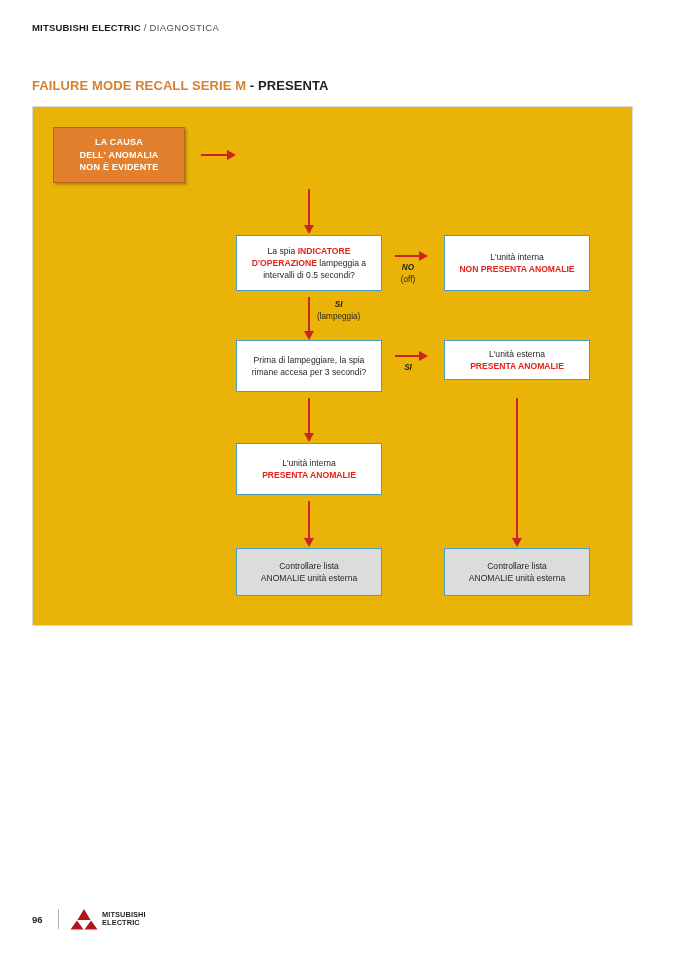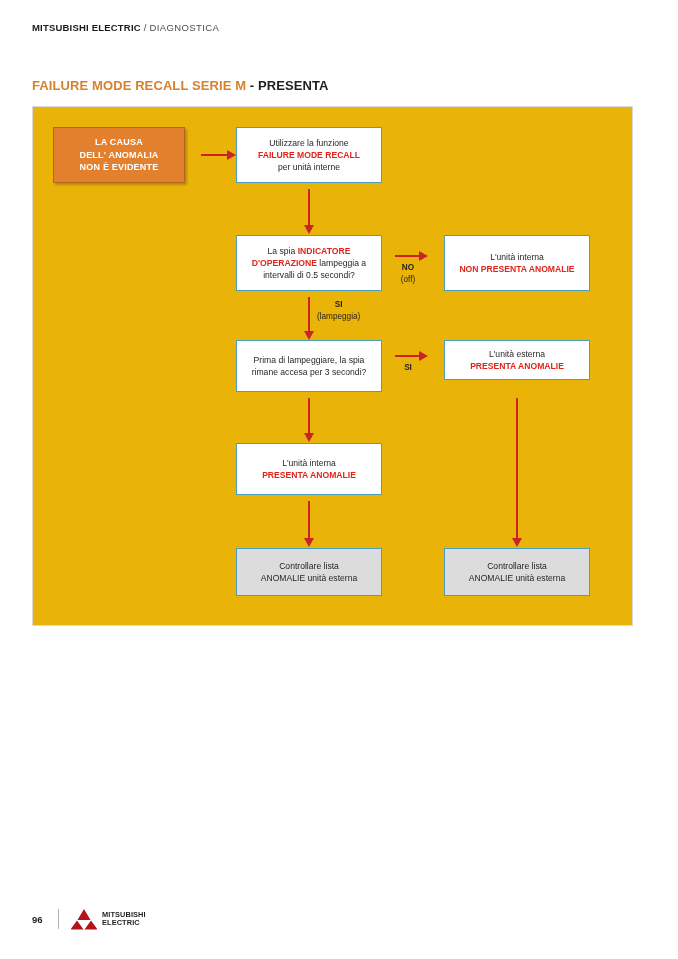--- a/index.html
+++ b/index.html
@@ -133,21 +133,21 @@
 
   
   .edge-label {
     position: absolute;
     font-size: 8.2px;
     color: #231f20;
     text-align: center;
     line-height: 1.45;
     white-space: nowrap;
   }
-  .edge-label .lbl-main { font-weight: bold; display: block; }
+  .edge-label .lbl-main { font-weight: bold; display: block; font-style: italic; }
   .edge-label .lbl-sub  { font-weight: normal; display: block; }
 
   
   .page-footer {
     position: absolute;
     left: 32px;
     bottom: 25px;
     display: flex;
     align-items: center;
     height: 30px;
@@ -191,27 +191,20 @@
   <div class="node node-orange" style="left:20px; top:20px; width:132px; height:56px;">
     <div class="inner">
       <span>LA CAUSA</span><br>
       <span>DELL' ANOMALIA</span><br>
       <span>NON È EVIDENTE</span>
     </div>
   </div>
 
   <div class="arrow-h" style="left:168px; top:47px; width:27px;"></div>
 
-  <div class="node node-white" style="left:203px; top:20px; width:146px; height:56px;">
-    <div class="inner">
-      <span>Utilizzare la funzione</span><br>
-      <span class="red">FAILURE MODE RECALL</span><br>
-      <span>per unità interne</span>
-    </div>
-  </div>
 
   <div class="arrow-v" style="left:275px; top:82px; height:37px;"></div>
 
   <div class="node node-white" style="left:203px; top:128px; width:146px; height:56px;">
     <div class="inner">
       <span>La spia </span><span class="red">INDICATORE D'OPERAZIONE</span><span> lampeggia a intervalli di 0.5 secondi?</span>
     </div>
   </div>
 
   <div class="arrow-h" style="left:362px; top:148px; width:25px;"></div>

